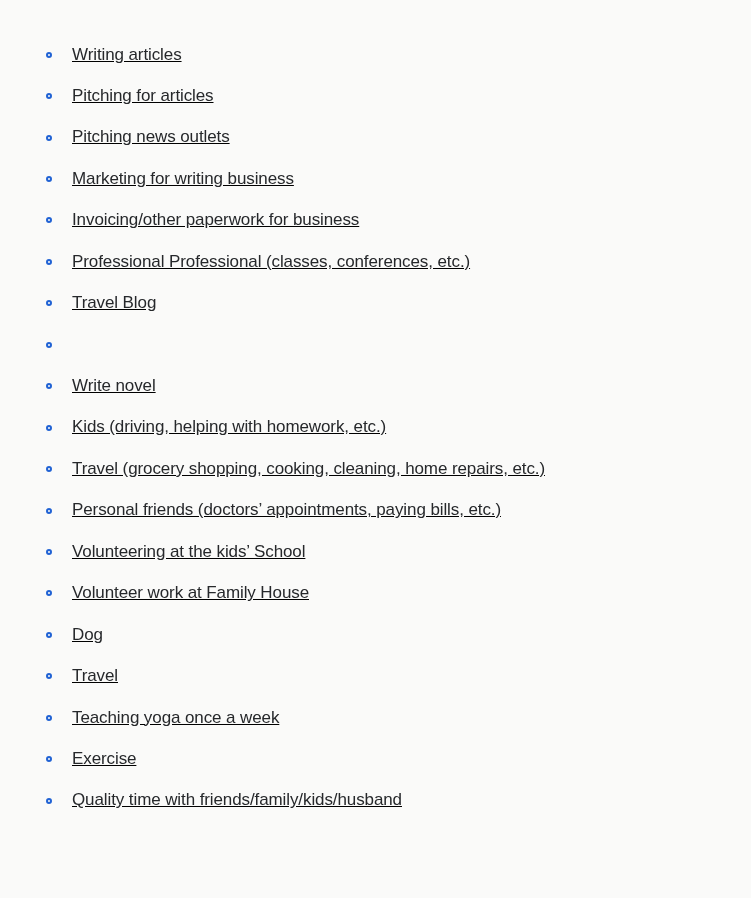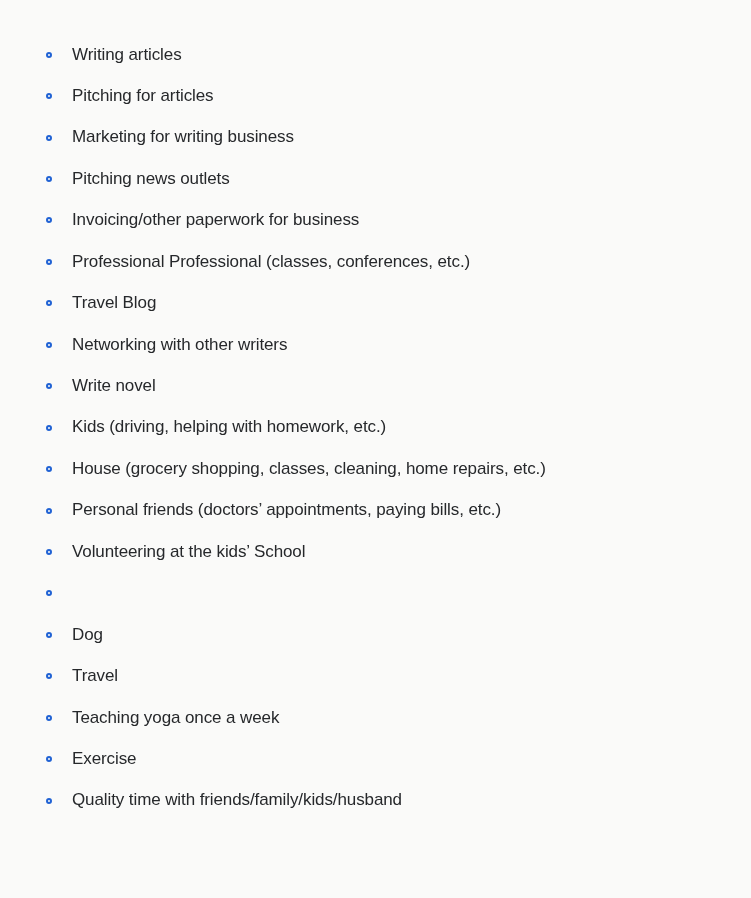--- a/index.html
+++ b/index.html
@@ -12,20 +12,21 @@
     width: 751px;
     height: 898px;
     background: var(--bg);
     font-family: "Liberation Sans", "DejaVu Sans", sans-serif;
     overflow: hidden;
   }
   .doc-page {
     width: 751px;
     height: 898px;
     padding: 34px 20px 0 46px;
+    text-decoration: underline;
   }
   ul.task-list {
     list-style: none;
   }
   li.task-item {
     height: 41.45px;
     display: flex;
     align-items: center;
   }
   .bullet {
@@ -56,76 +57,76 @@
         <span class="label">Writing articles</span>
       </li>
 
       <li class="task-item">
         <span class="bullet"></span>
         <span class="label">Pitching for articles</span>
       </li>
 
       <li class="task-item">
         <span class="bullet"></span>
-        <span class="label">Marketing for writing business</span>
+        <span class="label">Pitching news outlets</span>
       </li>
 
       <li class="task-item">
         <span class="bullet"></span>
-        <span class="label">Pitching news outlets</span>
+        <span class="label">Marketing for writing business</span>
       </li>
 
 
       <li class="task-item">
         <span class="bullet"></span>
         <span class="label">Invoicing/other paperwork for business</span>
       </li>
 
       <li class="task-item">
         <span class="bullet"></span>
         <span class="label">Professional Professional (classes, conferences, etc.)</span>
       </li>
 
       <li class="task-item">
         <span class="bullet"></span>
         <span class="label">Travel Blog</span>
       </li>
 
       <li class="task-item">
         <span class="bullet"></span>
-        <span class="label">Networking with other writers</span>
       </li>
 
       <li class="task-item">
         <span class="bullet"></span>
         <span class="label">Write novel</span>
       </li>
 
       <li class="task-item">
         <span class="bullet"></span>
         <span class="label">Kids (driving, helping with homework, etc.)</span>
       </li>
 
       <li class="task-item">
         <span class="bullet"></span>
-        <span class="label">House (grocery shopping, classes, cleaning, home repairs, etc.)</span>
+        <span class="label">Travel (grocery shopping, cooking, cleaning, home repairs, etc.)</span>
       </li>
 
       <li class="task-item">
         <span class="bullet"></span>
         <span class="label">Personal friends (doctors’ appointments, paying bills, etc.)</span>
       </li>
 
       <li class="task-item">
         <span class="bullet"></span>
         <span class="label">Volunteering at the kids’ School</span>
       </li>
 
       <li class="task-item">
         <span class="bullet"></span>
+        <span class="label">Volunteer work at Family House</span>
       </li>
 
       <li class="task-item">
         <span class="bullet"></span>
         <span class="label">Dog</span>
       </li>
 
       <li class="task-item">
         <span class="bullet"></span>
         <span class="label">Travel</span>

